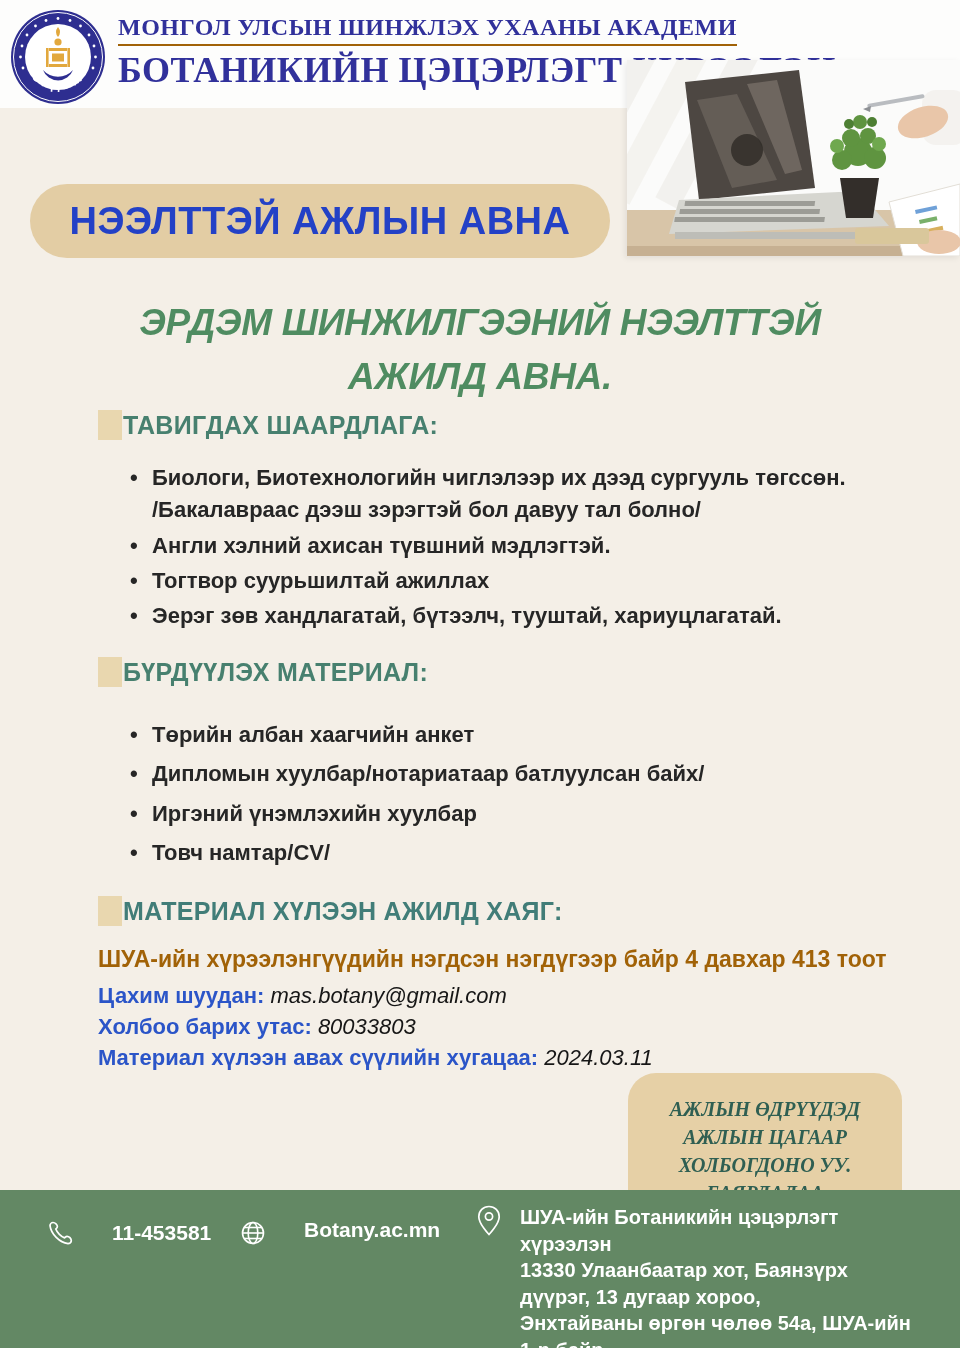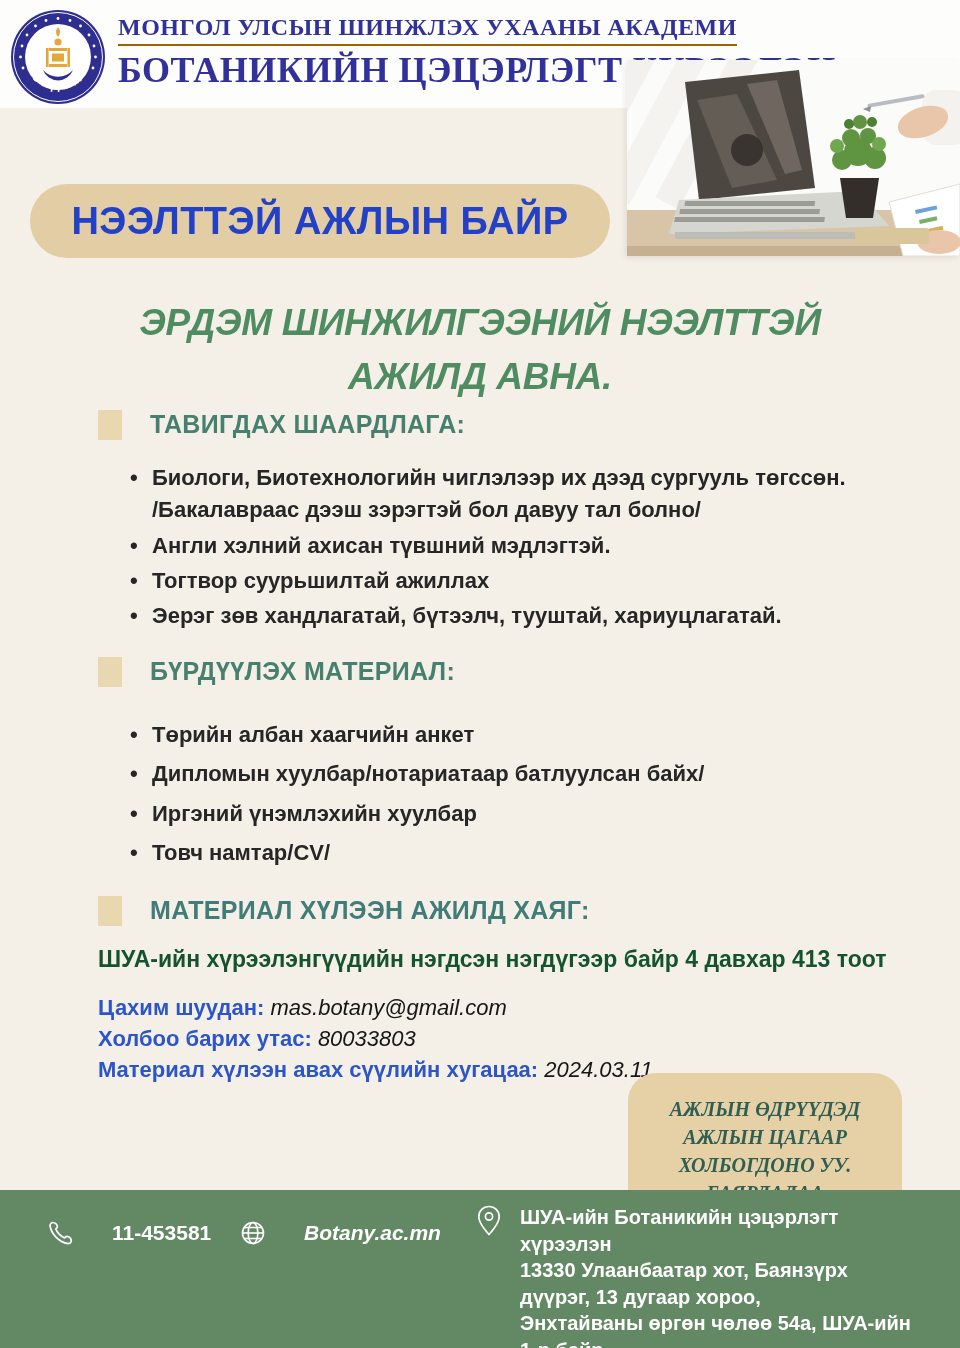--- a/index.html
+++ b/index.html
@@ -35,53 +35,53 @@
   .title{
     position:absolute;top:296px;left:70px;width:820px;text-align:center;
     font-size:37px;font-weight:700;font-style:italic;color:#4f8c61;line-height:1.45;
     letter-spacing:-.3px;
   }
   
   .section{position:absolute;left:98px;width:800px;}
   .sec-req{top:410px;}
   .sec-mat{top:657px;}
   .sec-adr{top:896px;}
-  .sec-head{display:flex;align-items:flex-start;gap:28px;}
+  .sec-head{display:flex;align-items:center;gap:1px;}
   .sec-square{width:24px;height:30px;background:#e9d7af;flex:0 0 auto;}
   .sec-title{font-size:25px;font-weight:800;color:#47806f;letter-spacing:.3px;}
   .sec-adr .sec-title{color:#417d78;}
   ul.blist{list-style:none;margin:22px 0 0 0;padding:0 0 0 32px;width:770px;}
   ul.blist li{
     position:relative;font-size:22px;font-weight:700;color:#262626;
     line-height:1.47;padding-left:22px;margin-bottom:3px;white-space:pre-line;
   }
   ul.blist li::before{content:"•";position:absolute;left:0;top:0;}
   .sec-mat ul.blist{margin-top:32px;}
   .sec-mat ul.blist li{margin-bottom:7px;}
   
   .contact{position:absolute;top:946px;left:98px;width:800px;}
-  .loc-line{font-size:23px;font-weight:700;color:#14532d;margin-bottom:22px;}
+  .loc-line{font-size:23px;font-weight:700;color:#a16207;margin-bottom:10px;}
   .c-row{font-size:22px;margin-bottom:5px;}
   .c-label{font-weight:700;color:#2b55c8;}
   .c-value{font-weight:400;font-style:italic;color:#161616;}
   
   .notebox{
     position:absolute;top:1073px;left:628px;width:246px;min-height:66px;
     background:#e6d0a6;border-radius:28px;padding:16px 14px;
     display:flex;align-items:center;justify-content:center;text-align:center;
   }
   .notebox span{
     font-family:"Liberation Serif",serif;font-weight:700;font-style:italic;
     font-size:20px;color:#2f5f52;line-height:1.4;margin-top:6px;
   }
   
   .footer{position:absolute;top:1190px;left:0;width:960px;height:158px;background:#638864;color:#fff;}
   .f-item{position:absolute;display:flex;align-items:flex-start;gap:16px;}
   .f-phone{left:46px;top:28px;align-items:center;}
-  .f-web{left:238px;top:28px;align-items:center;font-style:italic;}
+  .f-web{left:238px;top:28px;align-items:flex-start;}
   .f-adr{left:474px;top:14px;width:440px;}
   .f-icon{flex:0 0 auto;}
   .f-text{font-size:21px;font-weight:700;margin-left:20px;}
   .f-adr-lines{width:392px;font-size:20px;font-weight:700;line-height:1.33;}
 </style>
 </head>
 <body>
 
 <div class="poster">
 
@@ -187,21 +187,21 @@
         <rect x="288" y="150" width="22" height="4" fill="#6fa1d8" transform="rotate(-12 288 150)"></rect>
         <rect x="292" y="160" width="18" height="4" fill="#79b06a" transform="rotate(-12 292 160)"></rect>
         <rect x="296" y="170" width="20" height="4" fill="#d8b05e" transform="rotate(-12 296 170)"></rect>
       </g>
       <ellipse cx="312" cy="182" rx="22" ry="12" fill="#e9c6a9"></ellipse>
       <rect x="228" y="168" width="74" height="16" rx="3" fill="#d9c79b"></rect>
     </svg>
   </div>
 
   <div class="pill">
-    <span>НЭЭЛТТЭЙ АЖЛЫН БАЙР</span>
+    <span>НЭЭЛТТЭЙ АЖЛЫН АВНА</span>
   </div>
 
   <div class="title">ЭРДЭМ ШИНЖИЛГЭЭНИЙ НЭЭЛТТЭЙ АЖИЛД АВНА.</div>
 
   <div class="section sec-req">
     <div class="sec-head">
       <div class="sec-square"></div>
       <div class="sec-title">ТАВИГДАХ ШААРДЛАГА:</div>
     </div>
     <ul class="blist">

